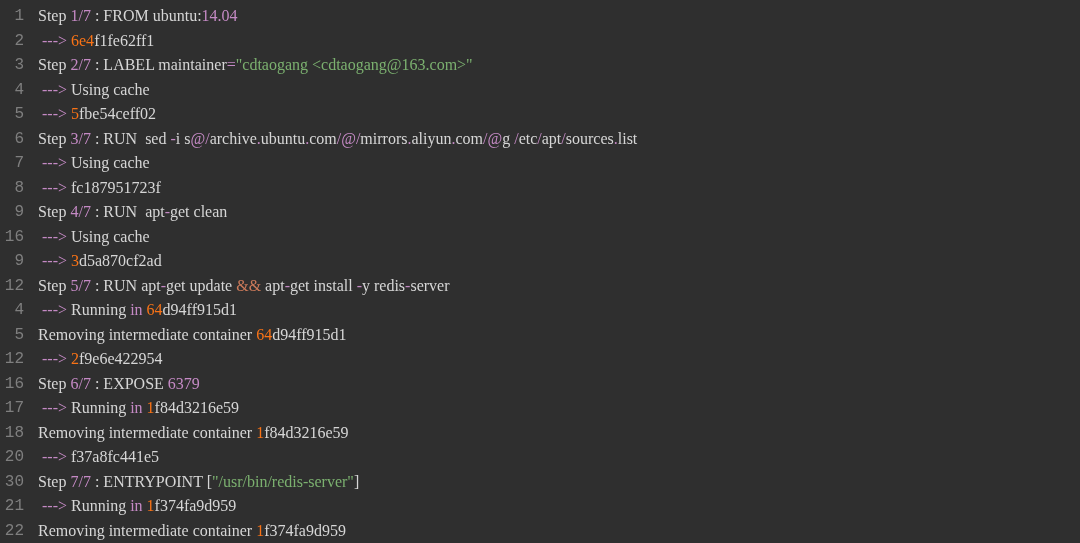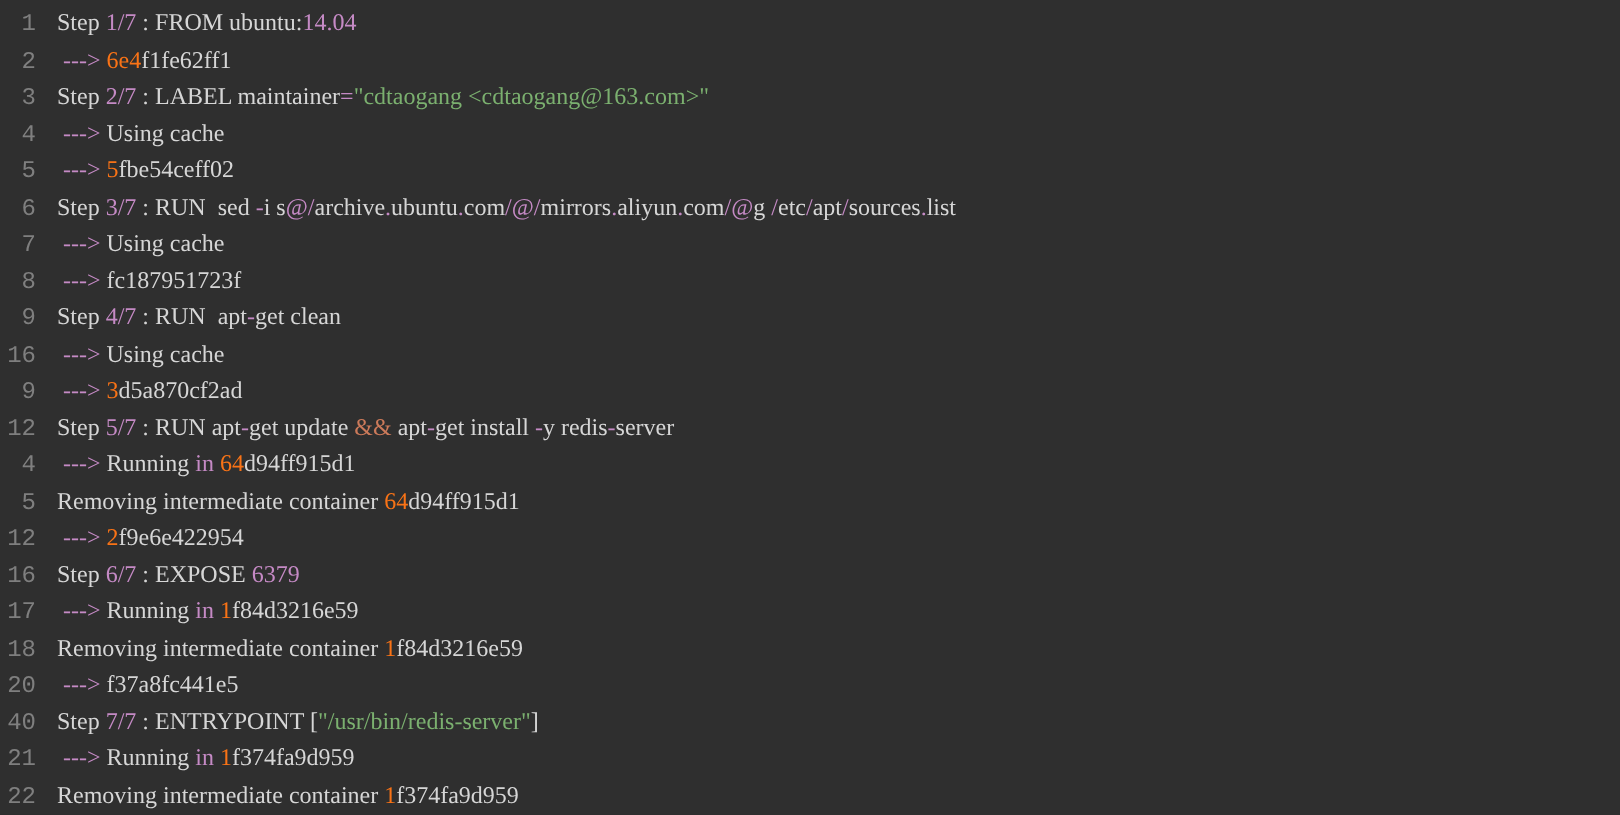--- a/index.html
+++ b/index.html
@@ -61,18 +61,18 @@
       <div>16</div>
       <div>9</div>
       <div>12</div>
       <div>4</div>
       <div>5</div>
       <div>12</div>
       <div>16</div>
       <div>17</div>
       <div>18</div>
       <div>20</div>
-      <div>40</div>
+      <div>30</div>
       <div>21</div>
       <div>22</div>
     </div>
   <div class="code" id="code"><div class="line"><span class="tok-plain">Step </span><span class="tok-num">1</span><span class="tok-slash">/</span><span class="tok-num">7</span><span class="tok-plain"> : FROM ubuntu:</span><span class="tok-num">14.04</span></div><div class="line"><span class="tok-plain"> </span><span class="tok-arrow">---&gt;</span><span class="tok-plain"> </span><span class="tok-hash">6e4</span><span class="tok-plain">f1fe62ff1</span></div><div class="line"><span class="tok-plain">Step </span><span class="tok-num">2</span><span class="tok-slash">/</span><span class="tok-num">7</span><span class="tok-plain"> : LABEL maintainer</span><span class="tok-op">=</span><span class="tok-str">"cdtaogang &lt;cdtaogang@163.com&gt;"</span></div><div class="line"><span class="tok-plain"> </span><span class="tok-arrow">---&gt;</span><span class="tok-plain"> Using cache</span></div><div class="line"><span class="tok-plain"> </span><span class="tok-arrow">---&gt;</span><span class="tok-plain"> </span><span class="tok-hash">5</span><span class="tok-plain">fbe54ceff02</span></div><div class="line"><span class="tok-plain">Step </span><span class="tok-num">3</span><span class="tok-slash">/</span><span class="tok-num">7</span><span class="tok-plain"> : RUN  sed </span><span class="tok-op">-</span><span class="tok-plain">i s</span><span class="tok-op">@/</span><span class="tok-plain">archive</span><span class="tok-op">.</span><span class="tok-plain">ubuntu</span><span class="tok-op">.</span><span class="tok-plain">com</span><span class="tok-op">/@/</span><span class="tok-plain">mirrors</span><span class="tok-op">.</span><span class="tok-plain">aliyun</span><span class="tok-op">.</span><span class="tok-plain">com</span><span class="tok-op">/@</span><span class="tok-plain">g </span><span class="tok-op">/</span><span class="tok-plain">etc</span><span class="tok-op">/</span><span class="tok-plain">apt</span><span class="tok-op">/</span><span class="tok-plain">sources</span><span class="tok-op">.</span><span class="tok-plain">list</span></div><div class="line"><span class="tok-plain"> </span><span class="tok-arrow">---&gt;</span><span class="tok-plain"> Using cache</span></div><div class="line"><span class="tok-plain"> </span><span class="tok-arrow">---&gt;</span><span class="tok-plain"> fc187951723f</span></div><div class="line"><span class="tok-plain">Step </span><span class="tok-num">4</span><span class="tok-slash">/</span><span class="tok-num">7</span><span class="tok-plain"> : RUN  apt</span><span class="tok-op">-</span><span class="tok-plain">get clean</span></div><div class="line"><span class="tok-plain"> </span><span class="tok-arrow">---&gt;</span><span class="tok-plain"> Using cache</span></div><div class="line"><span class="tok-plain"> </span><span class="tok-arrow">---&gt;</span><span class="tok-plain"> </span><span class="tok-hash">3</span><span class="tok-plain">d5a870cf2ad</span></div><div class="line"><span class="tok-plain">Step </span><span class="tok-num">5</span><span class="tok-slash">/</span><span class="tok-num">7</span><span class="tok-plain"> : RUN apt</span><span class="tok-op">-</span><span class="tok-plain">get update </span><span class="tok-amp">&amp;&amp;</span><span class="tok-plain"> apt</span><span class="tok-op">-</span><span class="tok-plain">get install </span><span class="tok-op">-</span><span class="tok-plain">y redis</span><span class="tok-op">-</span><span class="tok-plain">server</span></div><div class="line"><span class="tok-plain"> </span><span class="tok-arrow">---&gt;</span><span class="tok-plain"> Running </span><span class="tok-op">in</span><span class="tok-plain"> </span><span class="tok-hash">64</span><span class="tok-plain">d94ff915d1</span></div><div class="line"><span class="tok-plain">Removing intermediate container </span><span class="tok-hash">64</span><span class="tok-plain">d94ff915d1</span></div><div class="line"><span class="tok-plain"> </span><span class="tok-arrow">---&gt;</span><span class="tok-plain"> </span><span class="tok-hash">2</span><span class="tok-plain">f9e6e422954</span></div><div class="line"><span class="tok-plain">Step </span><span class="tok-num">6</span><span class="tok-slash">/</span><span class="tok-num">7</span><span class="tok-plain"> : EXPOSE </span><span class="tok-num">6379</span></div><div class="line"><span class="tok-plain"> </span><span class="tok-arrow">---&gt;</span><span class="tok-plain"> Running </span><span class="tok-op">in</span><span class="tok-plain"> </span><span class="tok-hash">1</span><span class="tok-plain">f84d3216e59</span></div><div class="line"><span class="tok-plain">Removing intermediate container </span><span class="tok-hash">1</span><span class="tok-plain">f84d3216e59</span></div><div class="line"><span class="tok-plain"> </span><span class="tok-arrow">---&gt;</span><span class="tok-plain"> f37a8fc441e5</span></div><div class="line"><span class="tok-plain">Step </span><span class="tok-num">7</span><span class="tok-slash">/</span><span class="tok-num">7</span><span class="tok-plain"> : ENTRYPOINT </span><span class="tok-punc">[</span><span class="tok-str">"/usr/bin/redis-server"</span><span class="tok-punc">]</span></div><div class="line"><span class="tok-plain"> </span><span class="tok-arrow">---&gt;</span><span class="tok-plain"> Running </span><span class="tok-op">in</span><span class="tok-plain"> </span><span class="tok-hash">1</span><span class="tok-plain">f374fa9d959</span></div><div class="line"><span class="tok-plain">Removing intermediate container </span><span class="tok-hash">1</span><span class="tok-plain">f374fa9d959</span></div></div>
 </div>
 
 </body></html>

